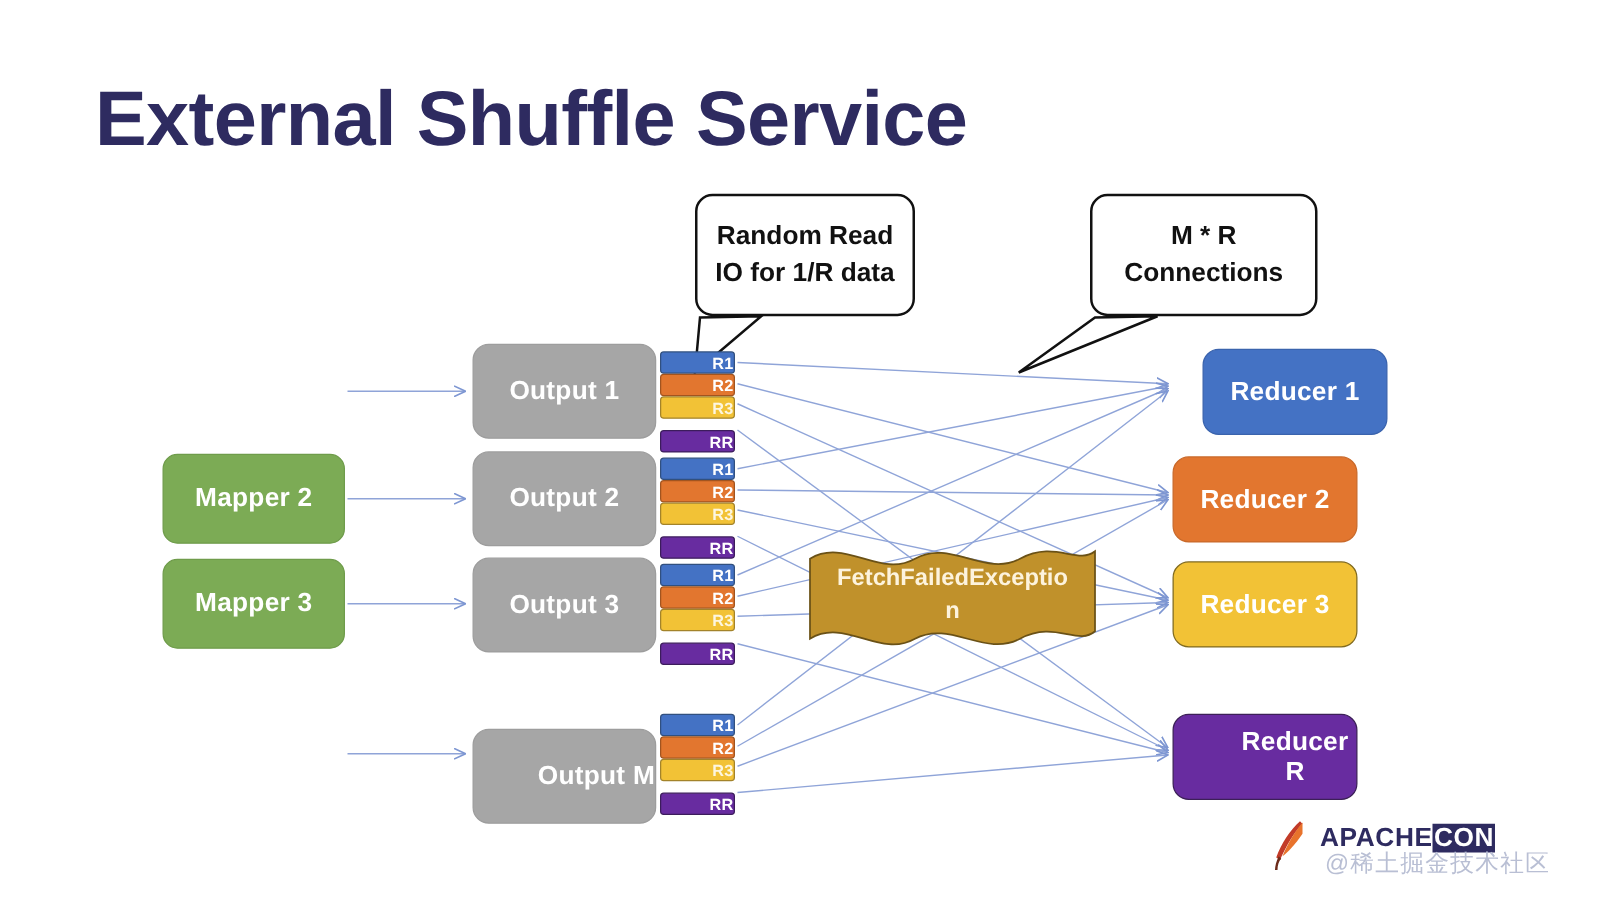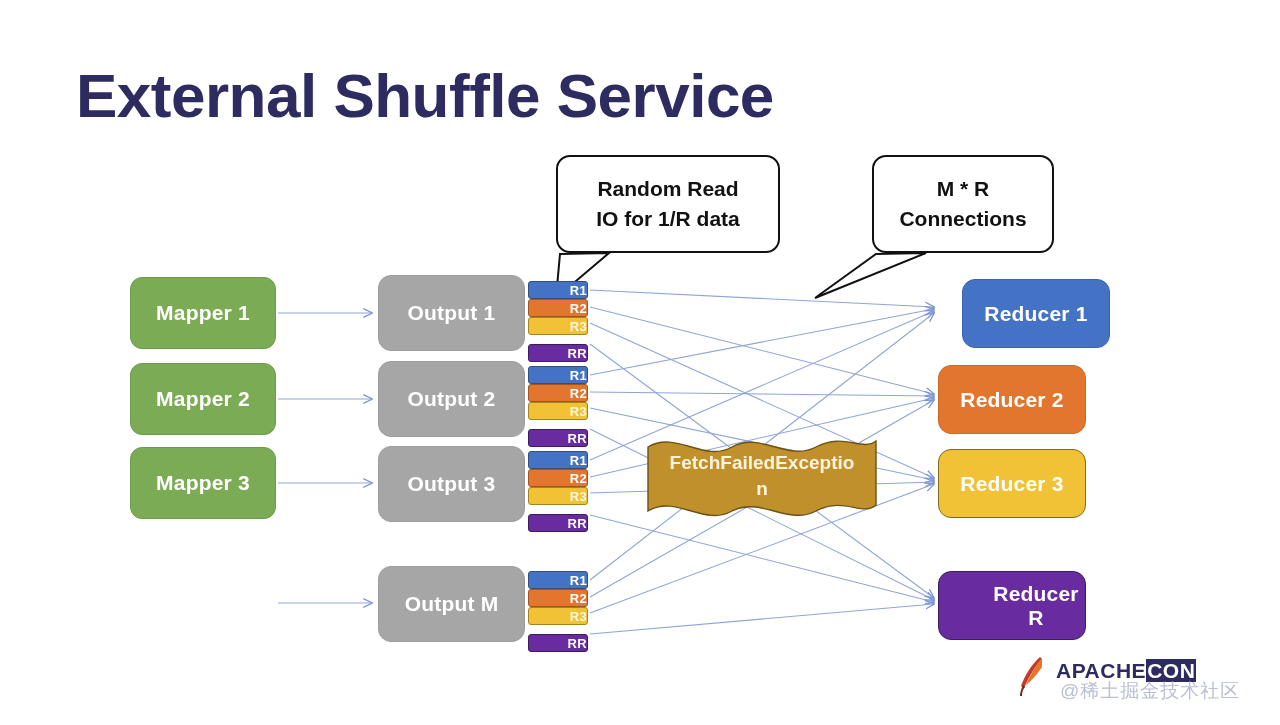--- a/index.html
+++ b/index.html
@@ -199,50 +199,47 @@
       <line x1="590" y1="634" x2="934" y2="604"></line>
     </g>
 
     <path d="M648,447 C676,430 704,463 732,447 C760,431 788,462 816,447 C844,432 862,452 876,441
              L876,505 C862,517 844,496 816,511 C788,526 760,496 732,511 C704,527 676,494 648,511 Z" fill="#c0912b" stroke="#6a5116" stroke-width="1.4"></path>
 
     <path d="M560,254 L609,253 L556,298 Z" fill="#ffffff" stroke="#111111" stroke-width="2"></path>
     <path d="M876,254 L926,253 L815,298 Z" fill="#ffffff" stroke="#111111" stroke-width="2"></path>
   </svg>
 
-  <div class="bubble" style="left:556px; top:155px; width:224px; height:98px;">
+  <div class="bubble" style="left:556px; top:155px; width:176px; height:98px;">
     <span>Random Read</span>
     <span>IO for 1/R data</span>
   </div>
 
   <div class="bubble" style="left:872px; top:155px; width:182px; height:98px;">
     <span>M * R</span>
     <span>Connections</span>
   </div>
 
-  <div class="node mapper" style="left:130px; top:277px;">
-    <span>Mapper 1</span>
-    </div>
   <div class="node mapper" style="left:130px; top:363px;">
     <span>Mapper 2</span>
     </div>
   <div class="node mapper" style="left:130px; top:447px;">
     <span>Mapper 3</span>
     </div>
 
   <div class="node output" style="left:378px; top:275px;">
     <span>Output 1</span>
     </div>
   <div class="node output" style="left:378px; top:361px;">
     <span>Output 2</span>
     </div>
   <div class="node output" style="left:378px; top:446px;">
     <span>Output 3</span>
     </div>
-  <div class="node output" style="left:378px; top:566px;">
+  <div class="node output" style="left:378px; top:583px;justify-content:flex-end;">
     <span>Output M</span>
     </div>
 
   <div class="chipstack" style="left:528px; top:281px;">
     <div class="chip c1">
         <span>R1</span>
       </div>
     <div class="chip c2">
         <span>R2</span>
       </div>

